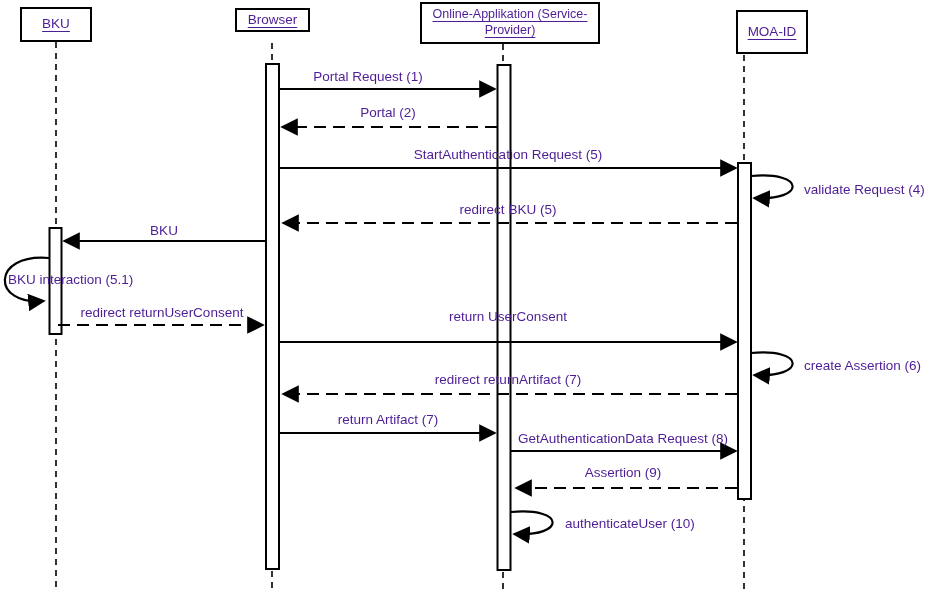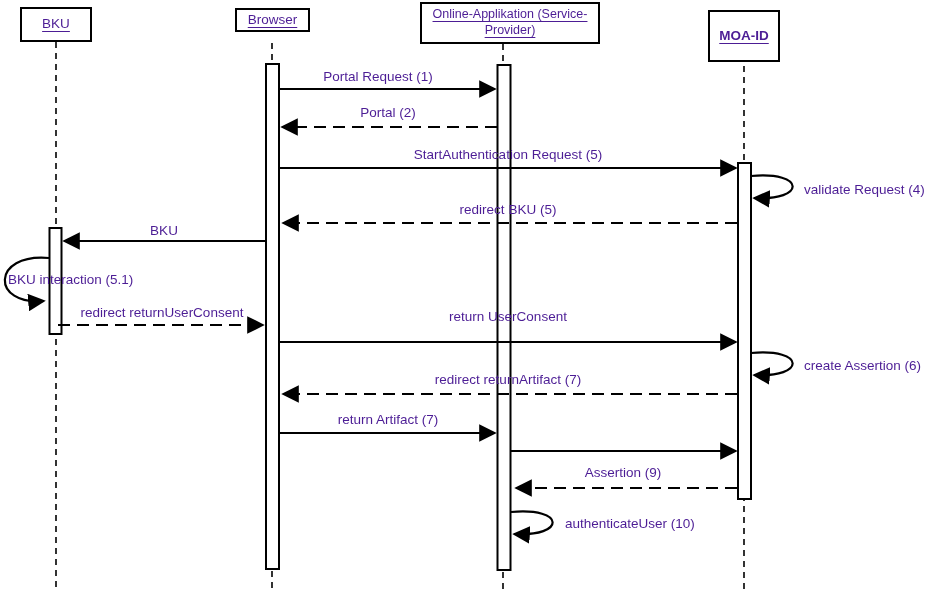--- a/index.html
+++ b/index.html
@@ -79,32 +79,33 @@
   <div class="actor-box" style="left:20px;top:7px;width:72px;height:35px;">
     <span class="line">BKU</span>
   </div>
   <div class="actor-box" style="left:235px;top:8px;width:75px;height:24px;">
     <span class="line">Browser</span>
   </div>
   <div class="actor-box small-font" style="left:420px;top:2px;width:180px;height:42px;">
     <span class="line">Online-Applikation (Service-</span>
     <span class="line">Provider)</span>
   </div>
-  <div class="actor-box" style="left:708px;top:10px;width:72px;height:52px;font-weight:bold;">
+  <div class="actor-box" style="left:736px;top:10px;width:72px;height:44px;">
     <span class="line">MOA-ID</span>
   </div>
 
-  <div class="msg-label centered" style="left:378px;top:76px;">Portal Request (1)</div>
+  <div class="msg-label centered" style="left:368px;top:76px;">Portal Request (1)</div>
   <div class="msg-label centered" style="left:388px;top:112px;">Portal (2)</div>
   <div class="msg-label centered" style="left:508px;top:154px;">StartAuthentication Request (5)</div>
   <div class="msg-label left-anchored" style="left:804px;top:189px;text-align:right;">validate Request (4)</div>
   <div class="msg-label centered" style="left:508px;top:209px;">redirect BKU (5)</div>
   <div class="msg-label centered" style="left:164px;top:230px;">BKU</div>
   <div class="msg-label left-anchored" style="left:8px;top:279px;">BKU interaction (5.1)</div>
   <div class="msg-label centered" style="left:162px;top:312px;">redirect returnUserConsent</div>
   <div class="msg-label centered" style="left:508px;top:316px;">return UserConsent</div>
   <div class="msg-label left-anchored" style="left:804px;top:365px;">create Assertion (6)</div>
   <div class="msg-label centered" style="left:508px;top:379px;">redirect returnArtifact (7)</div>
   <div class="msg-label centered" style="left:388px;top:419px;">return Artifact (7)</div>
+  <div class="msg-label centered" style="left:623px;top:438px;">GetAuthenticationData Request (8)</div>
   <div class="msg-label centered" style="left:623px;top:472px;">Assertion (9)</div>
   <div class="msg-label left-anchored" style="left:565px;top:523px;">authenticateUser (10)</div>
 
 </div>
 
 </body></html>

